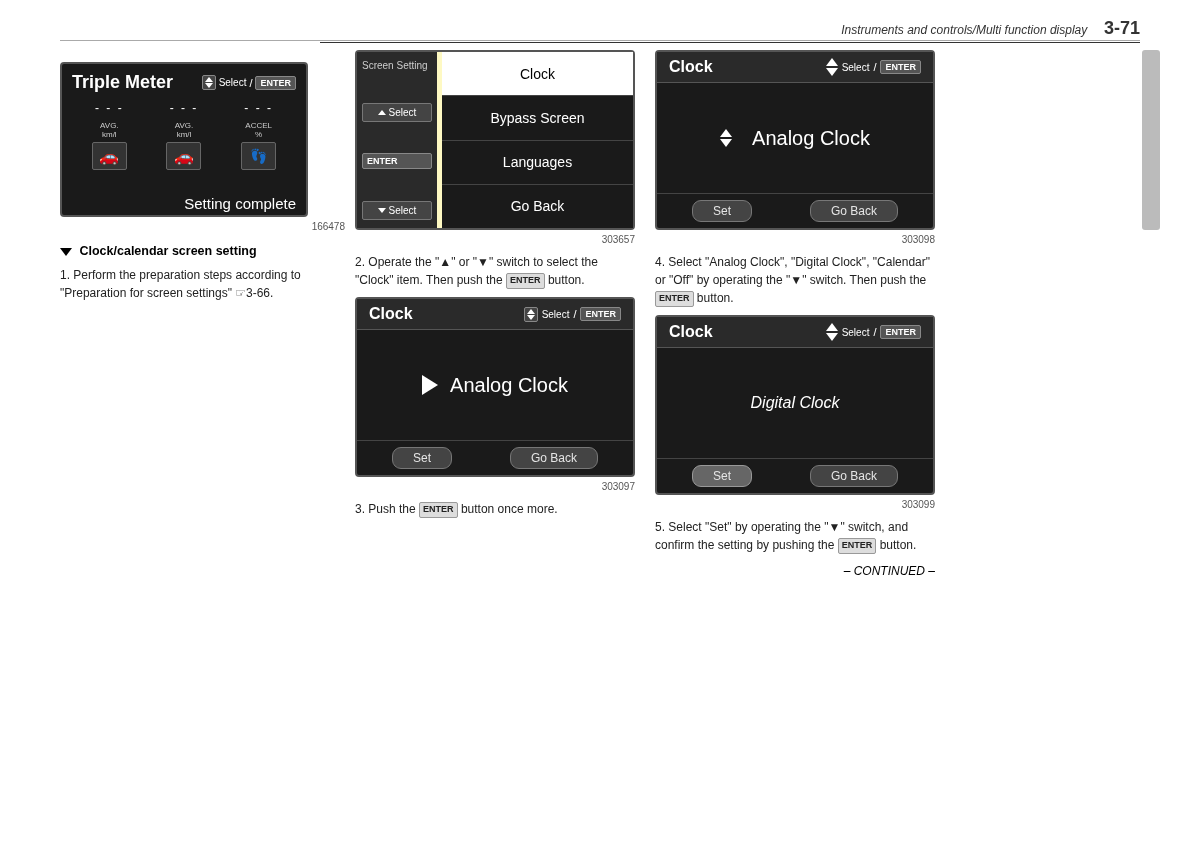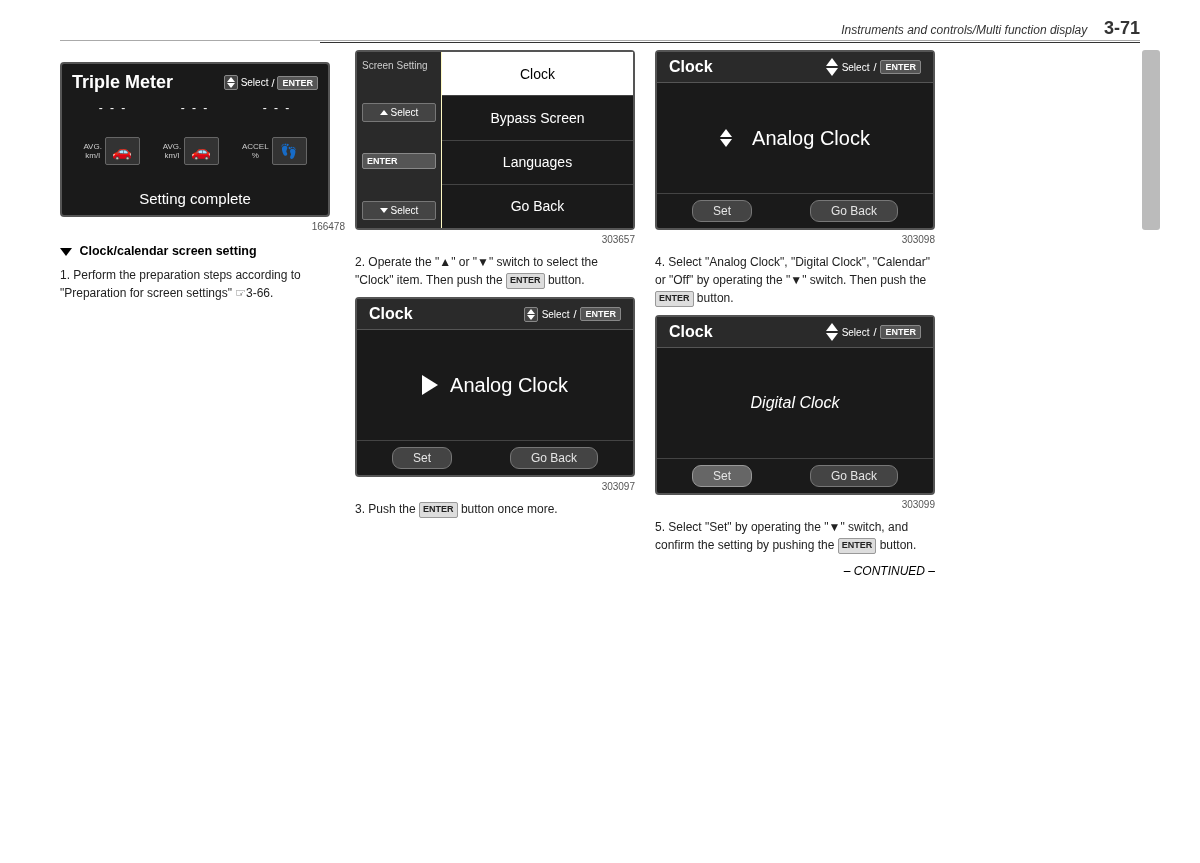--- a/index.html
+++ b/index.html
@@ -77,21 +77,21 @@
     .screen {
       background: #1a1a1a;
       border: 2px solid #555;
       border-radius: 4px;
       color: #fff;
       position: relative;
     }
 
     
     .triple-meter-screen {
-      width: 270px;
+      width: 248px;
       height: 155px;
       margin-top: 12px;
       padding: 8px 10px;
       display: flex;
       flex-direction: column;
     }
 
     .tm-header {
       display: flex;
       justify-content: space-between;
@@ -158,21 +158,21 @@
     .tm-meters {
       display: flex;
       justify-content: space-around;
       align-items: flex-end;
       flex: 1;
       padding: 4px 0;
     }
 
     .meter-item {
       display: flex;
-      flex-direction: row;
+      flex-direction: column;
       align-items: center;
       gap: 3px;
     }
 
     .meter-label {
       font-size: 8px;
       color: #ccc;
       text-align: center;
     }
 
@@ -193,21 +193,21 @@
       padding: 2px 0;
     }
 
     .dash-group {
       font-size: 12px;
       color: #fff;
       letter-spacing: 2px;
     }
 
     .setting-complete {
-      text-align: center;
+      text-align: right;
       font-size: 15px;
       color: #fff;
       margin-top: 21px;
     }
 
     .screen-num {
       font-size: 10px;
       color: #555;
       text-align: right;
       margin-top: 4px;
@@ -234,21 +234,21 @@
     
     .menu-screen {
       width: 280px;
       height: 180px;
       display: flex;
     }
 
     .menu-left {
       width: 85px;
       background: #2a2a2a;
-      border-right: 1px solid #fef9c3;
+      border-right: 5px solid #fef9c3;
       padding: 8px 5px;
       display: flex;
       flex-direction: column;
       justify-content: space-between;
     }
 
     .menu-label {
       font-size: 10px;
       color: #ccc;
       margin-bottom: 4px;

